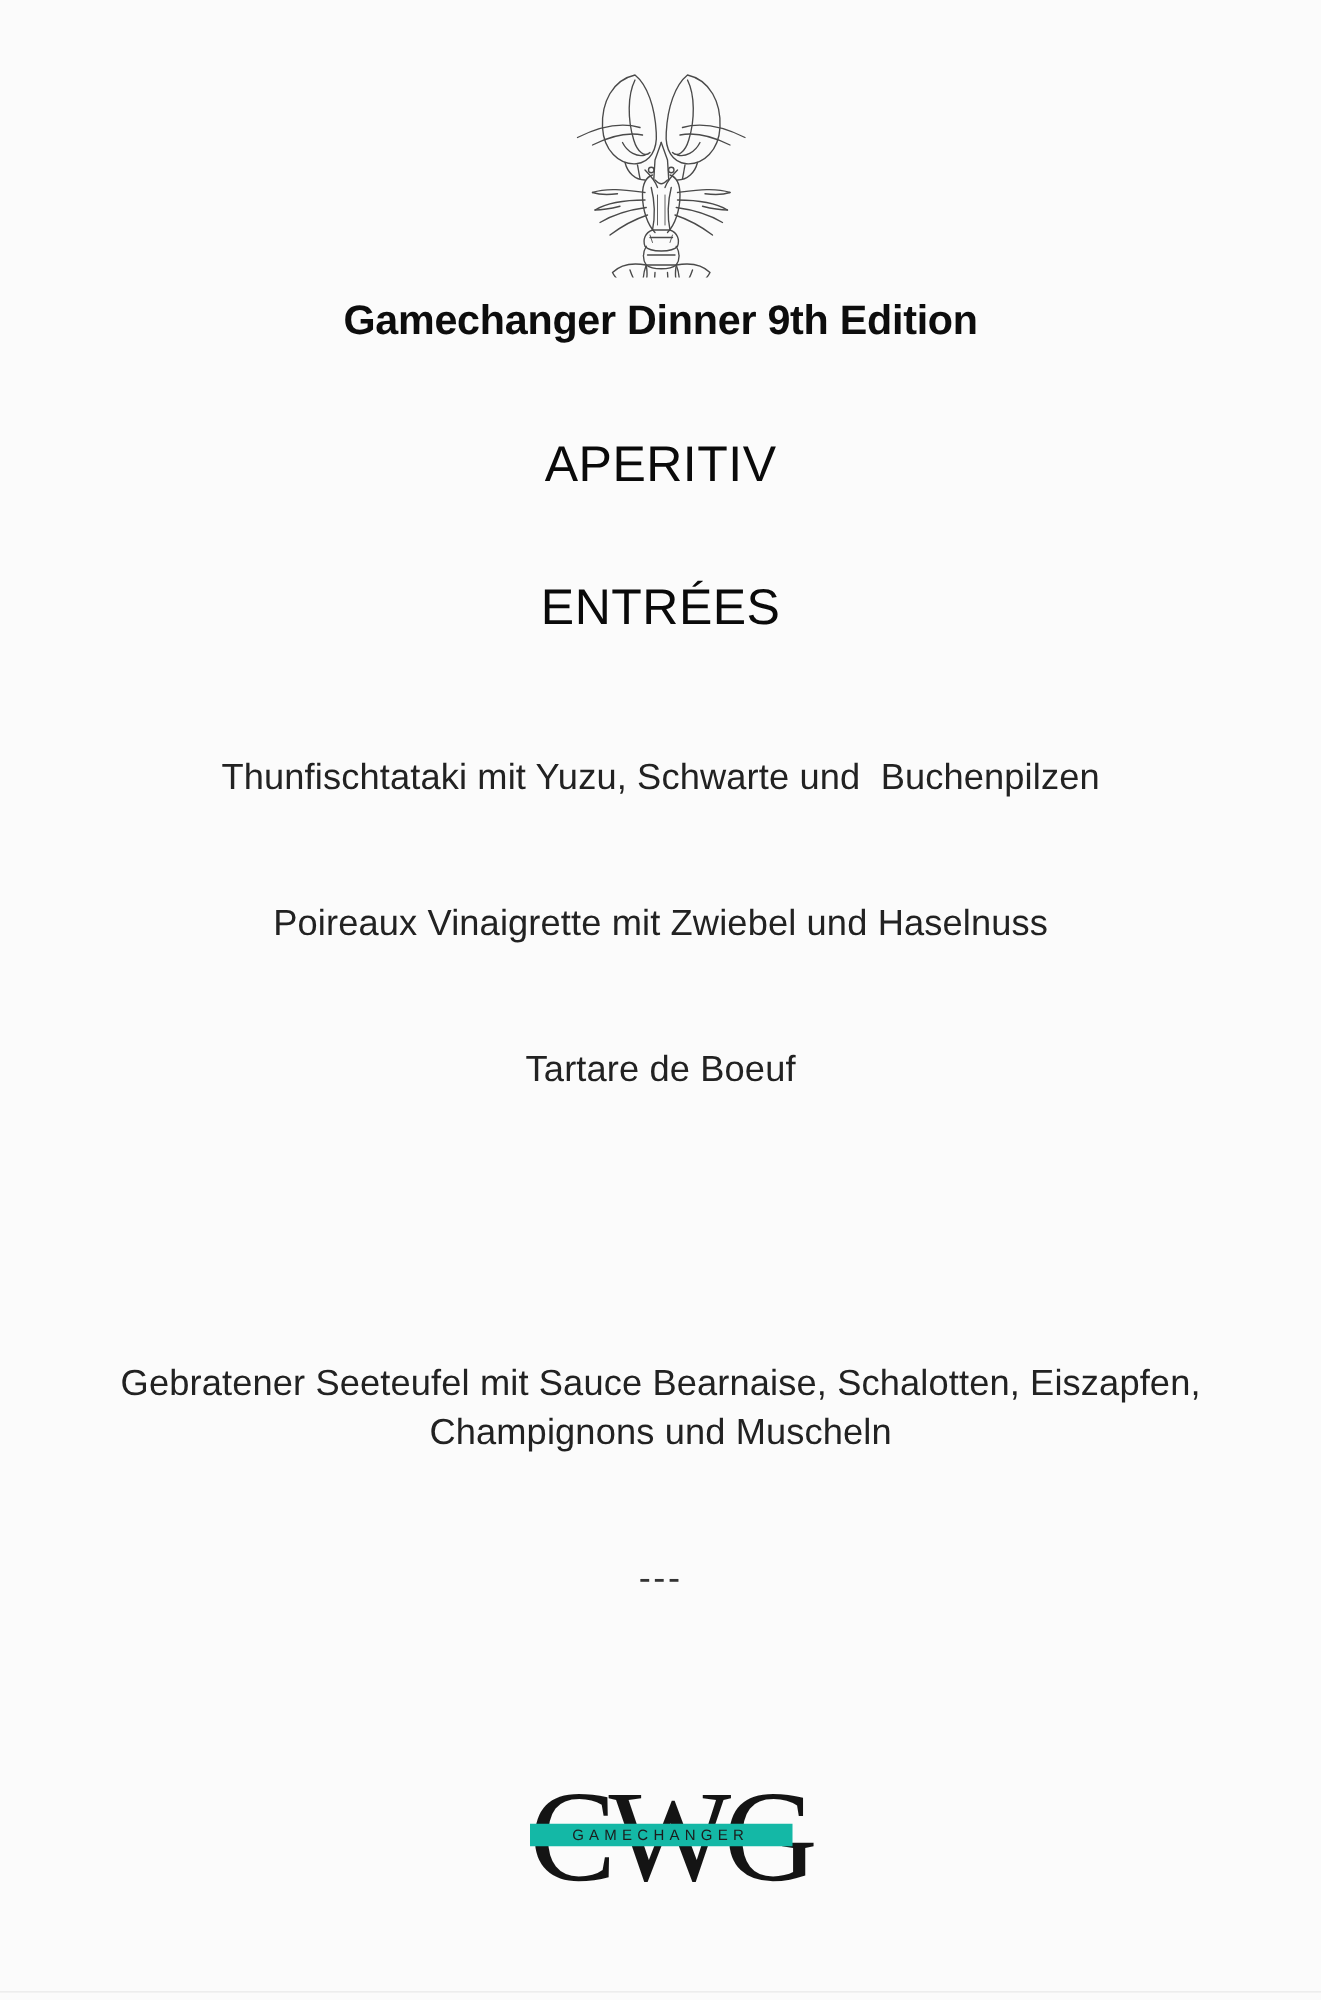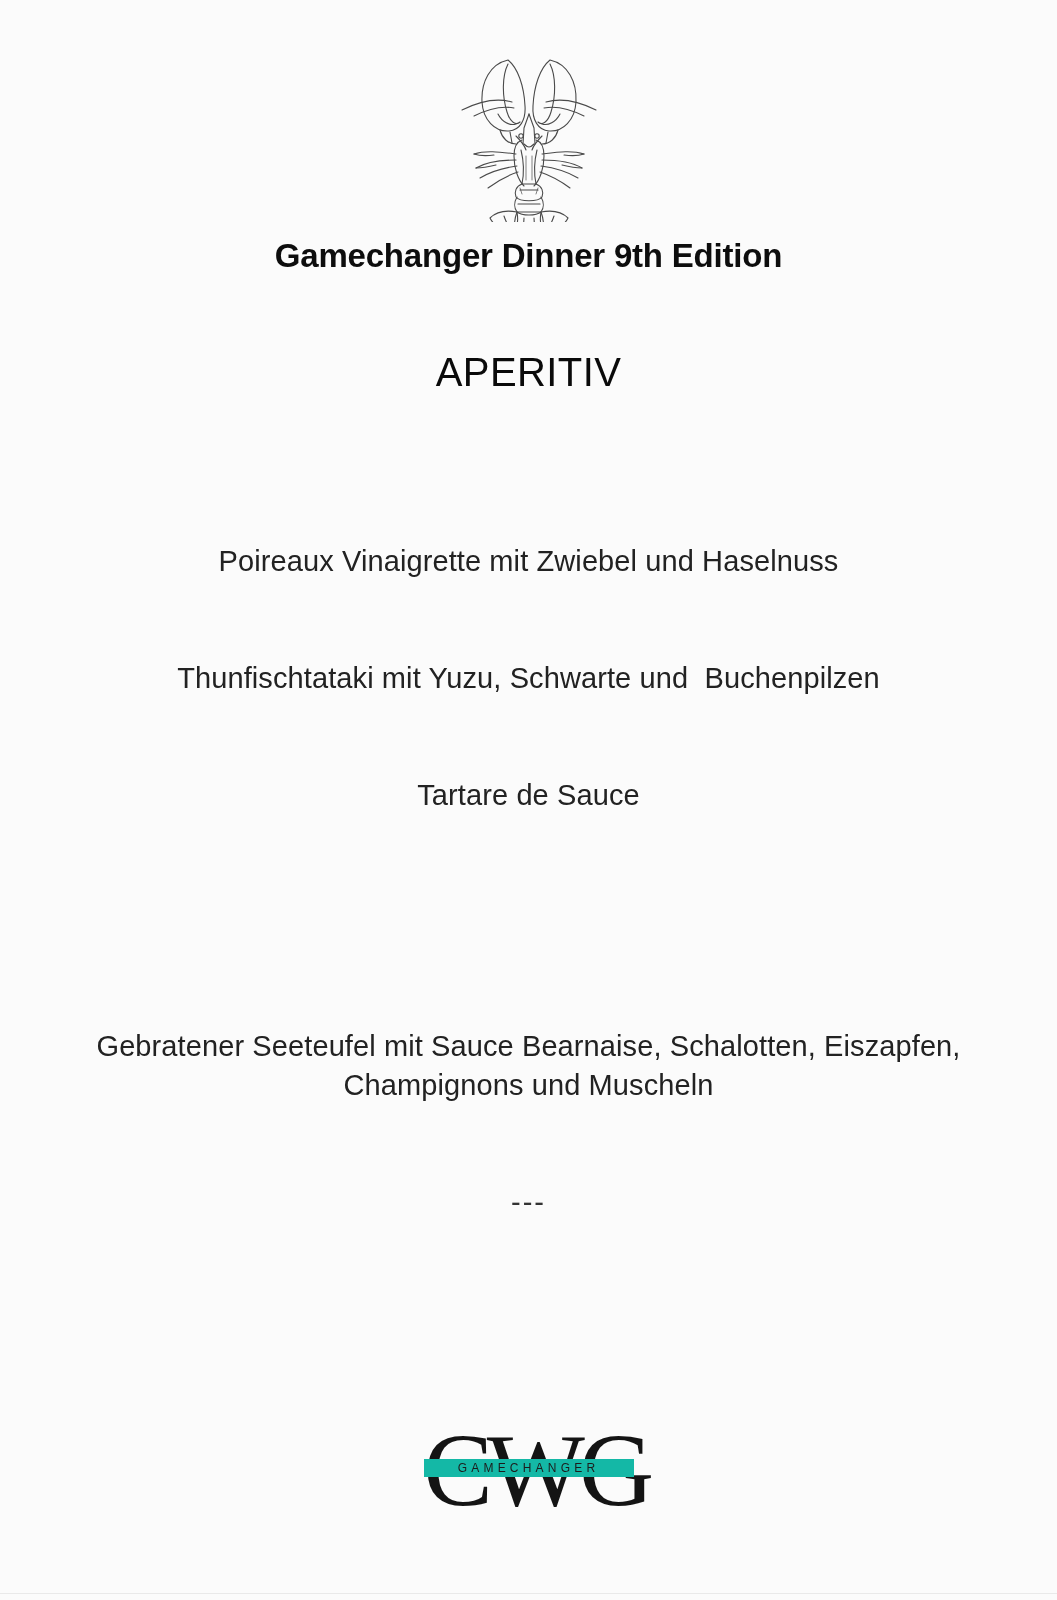--- a/index.html
+++ b/index.html
@@ -216,24 +216,25 @@
 
   <div class="event-title">Gamechanger Dinner 9th Edition</div>
 
   <div class="menu">
 
     <section class="section aperitiv">
       <h2 class="section-heading">APERITIV</h2>
     </section>
 
     <section class="section entrees">
+      <h2 class="section-heading">ENTRÉES</h2>
       <div class="section-body">
+        <span class="dish-line">Thunfischtataki mit Yuzu, Schwarte und  Buchenpilzen</span>
         <span class="dish-line">Poireaux Vinaigrette mit Zwiebel und Haselnuss</span>
-        <span class="dish-line">Thunfischtataki mit Yuzu, Schwarte und  Buchenpilzen</span>
-        <span class="dish-line">Tartare de Sauce</span>
+        <span class="dish-line">Tartare de Boeuf</span>
       </div>
     </section>
 
     <section class="section plats">
       <div class="section-body">
         <span class="dish-line">Gebratener Seeteufel mit Sauce Bearnaise, Schalotten, Eiszapfen, Champignons und Muscheln</span>
         <span class="dish-line sep-rule">---</span>
         
       </div>
     </section>

